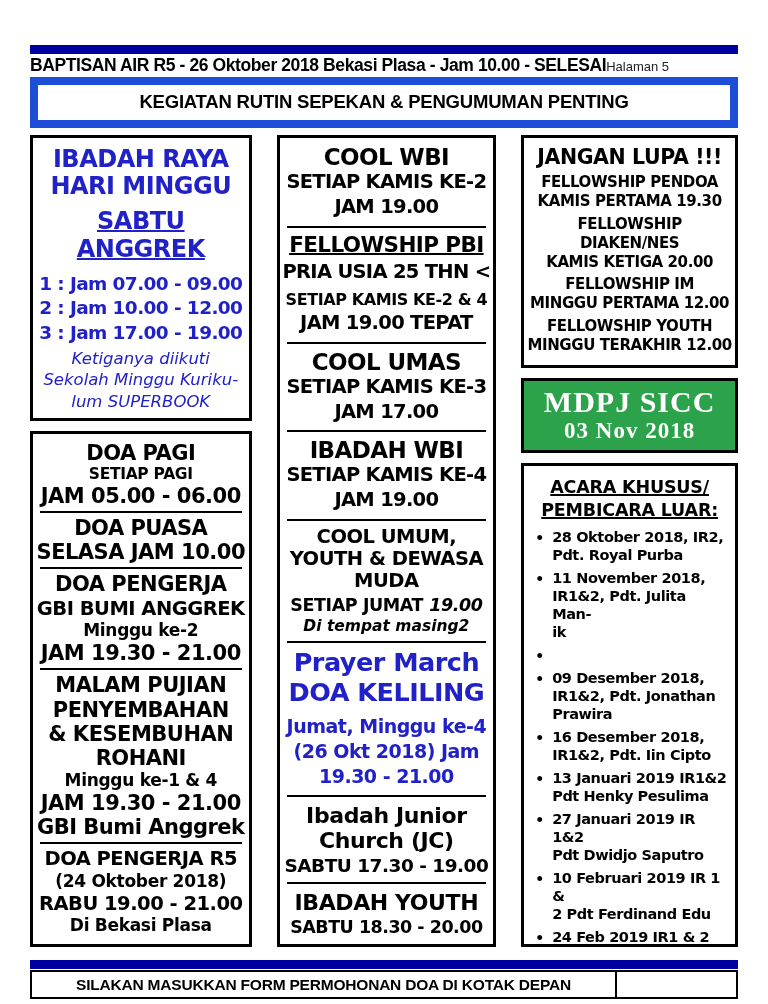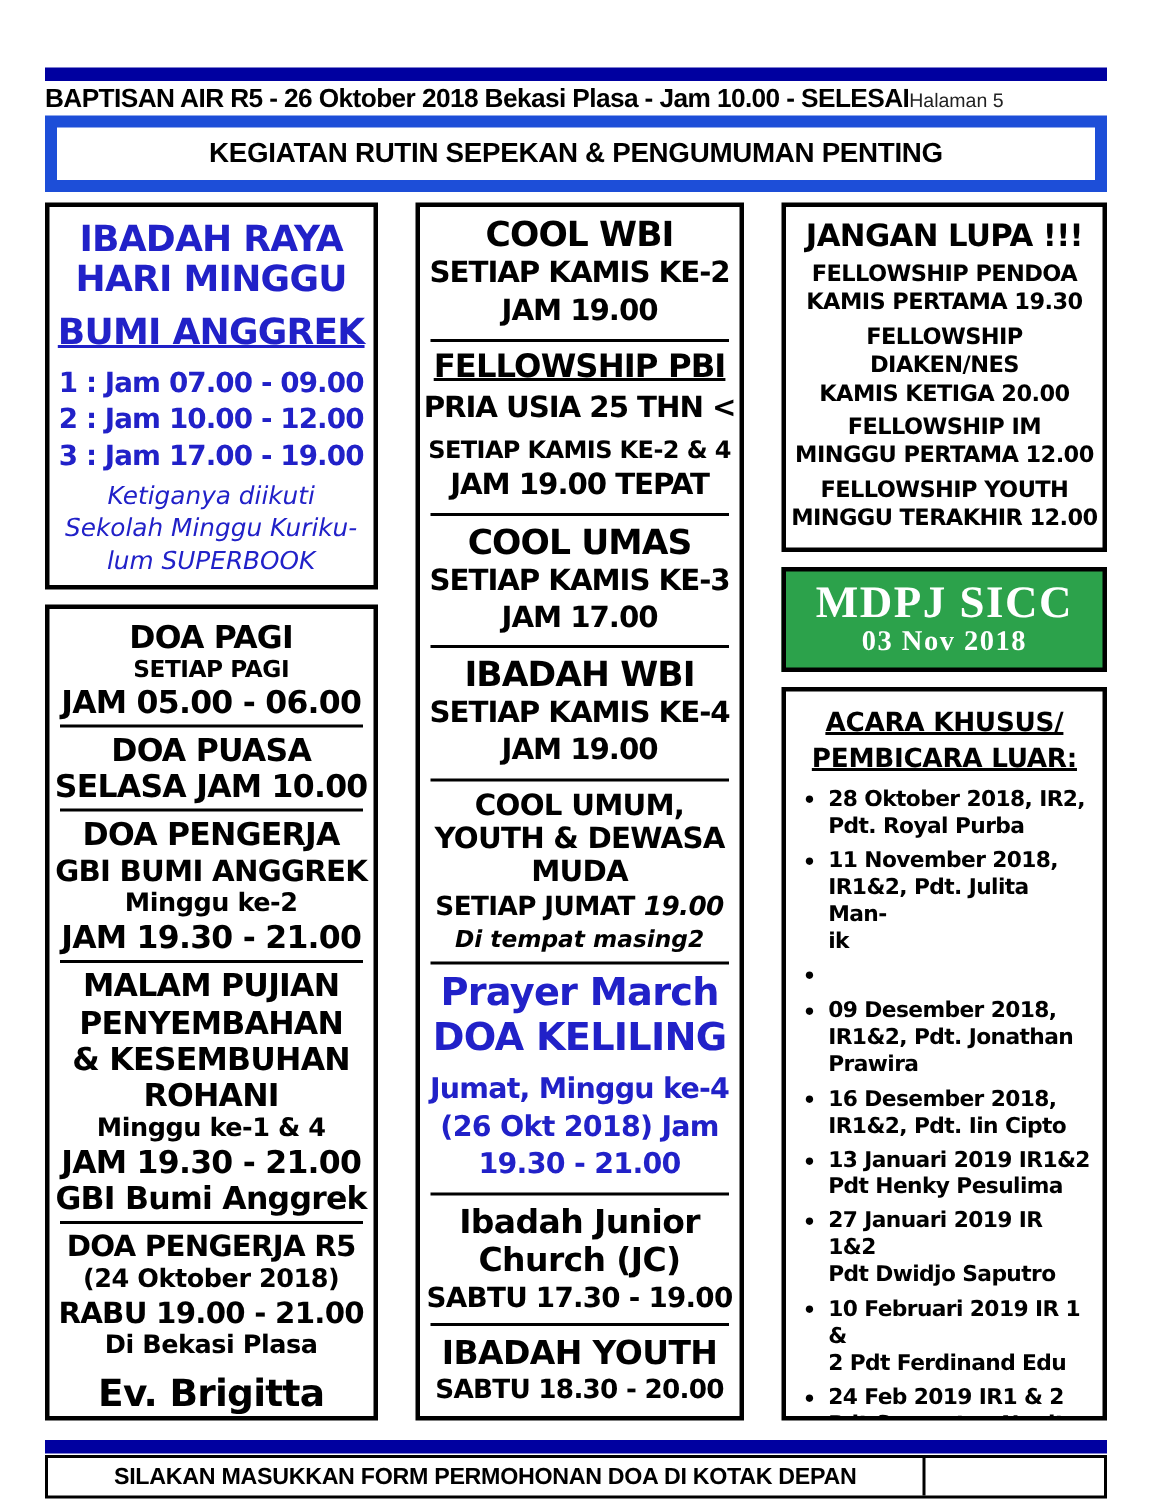--- a/index.html
+++ b/index.html
@@ -52,21 +52,21 @@
   .pm-lines{font-weight:bold;font-size:19px;line-height:1.32;margin-top:7px;letter-spacing:-0.5px;}
   .jc-title{font-weight:bold;font-size:22px;line-height:1.15;letter-spacing:-0.4px;}
   .jc-time{font-weight:bold;font-size:18.5px;margin-top:2px;letter-spacing:-0.5px;}
 
   
   .jl-title{font-weight:bold;font-size:20.5px;letter-spacing:-0.4px;margin:2px 0 3px;}
   .jl-item{font-weight:bold;font-size:15px;line-height:1.26;letter-spacing:-0.4px;margin:4px 0;}
   .green-box{background:var(--green,#2CA24B);border:3px solid #000;text-align:center;color:#fff;
              font-family:"Liberation Serif","DejaVu Serif",serif;padding:5px 0 7px;}
   .g-title{font-weight:bold;font-size:30px;line-height:1.05;letter-spacing:1px;}
-  .g-date{font-weight:bold;font-size:19px;line-height:1.1;letter-spacing:1px;}
+  .g-date{font-weight:bold;font-size:23px;line-height:1.1;letter-spacing:1px;}
   .ak-head{font-weight:bold;font-size:17.5px;line-height:1.35;text-decoration:underline;text-decoration-thickness:2px;
            text-align:center;margin:4px 0 6px;letter-spacing:-0.2px;}
   .ak-list{list-style:none;margin:0;padding:0 4px 0 8px;text-align:left;}
   .ak-list li{display:flex;gap:8px;margin-bottom:5px;}
   .ak-dot{font-size:14px;line-height:1.3;font-weight:bold;}
   .ak-evt{font-weight:bold;font-size:14.5px;line-height:1.24;letter-spacing:-0.4px;}
 
   
   .footbar{margin-top:13px;}
   .footbox{border:2.5px solid #000;display:flex;height:25px;margin-top:1px;}
@@ -88,21 +88,21 @@
     </div>
 
     <div class="banner" data-bind="header.banner">KEGIATAN RUTIN SEPEKAN &amp; PENGUMUMAN PENTING</div>
 
     <div class="cols">
 
       <div class="col col-left">
         <div class="box sec blue" style="padding:8px 2px 6px;">
           <div class="ls-title" data-bind-lines="left_column.sunday_service.title">IBADAH RAYA
 HARI MINGGU</div>
-          <div class="ls-loc" data-bind="left_column.sunday_service.location">BUMI ANGGREK</div>
+          <div class="ls-loc" data-bind="left_column.sunday_service.location">SABTU ANGGREK</div>
           <div class="ls-sched" data-bind-lines="left_column.sunday_service.schedule">1 : Jam 07.00 - 09.00
 2 : Jam 10.00 - 12.00
 3 : Jam 17.00 - 19.00</div>
           <div class="ls-note" data-bind-lines="left_column.sunday_service.note">Ketiganya diikuti
 Sekolah Minggu Kuriku-
 lum SUPERBOOK</div>
         </div>
 
         <div class="box fill" style="flex:1;">
           <div class="sec">

